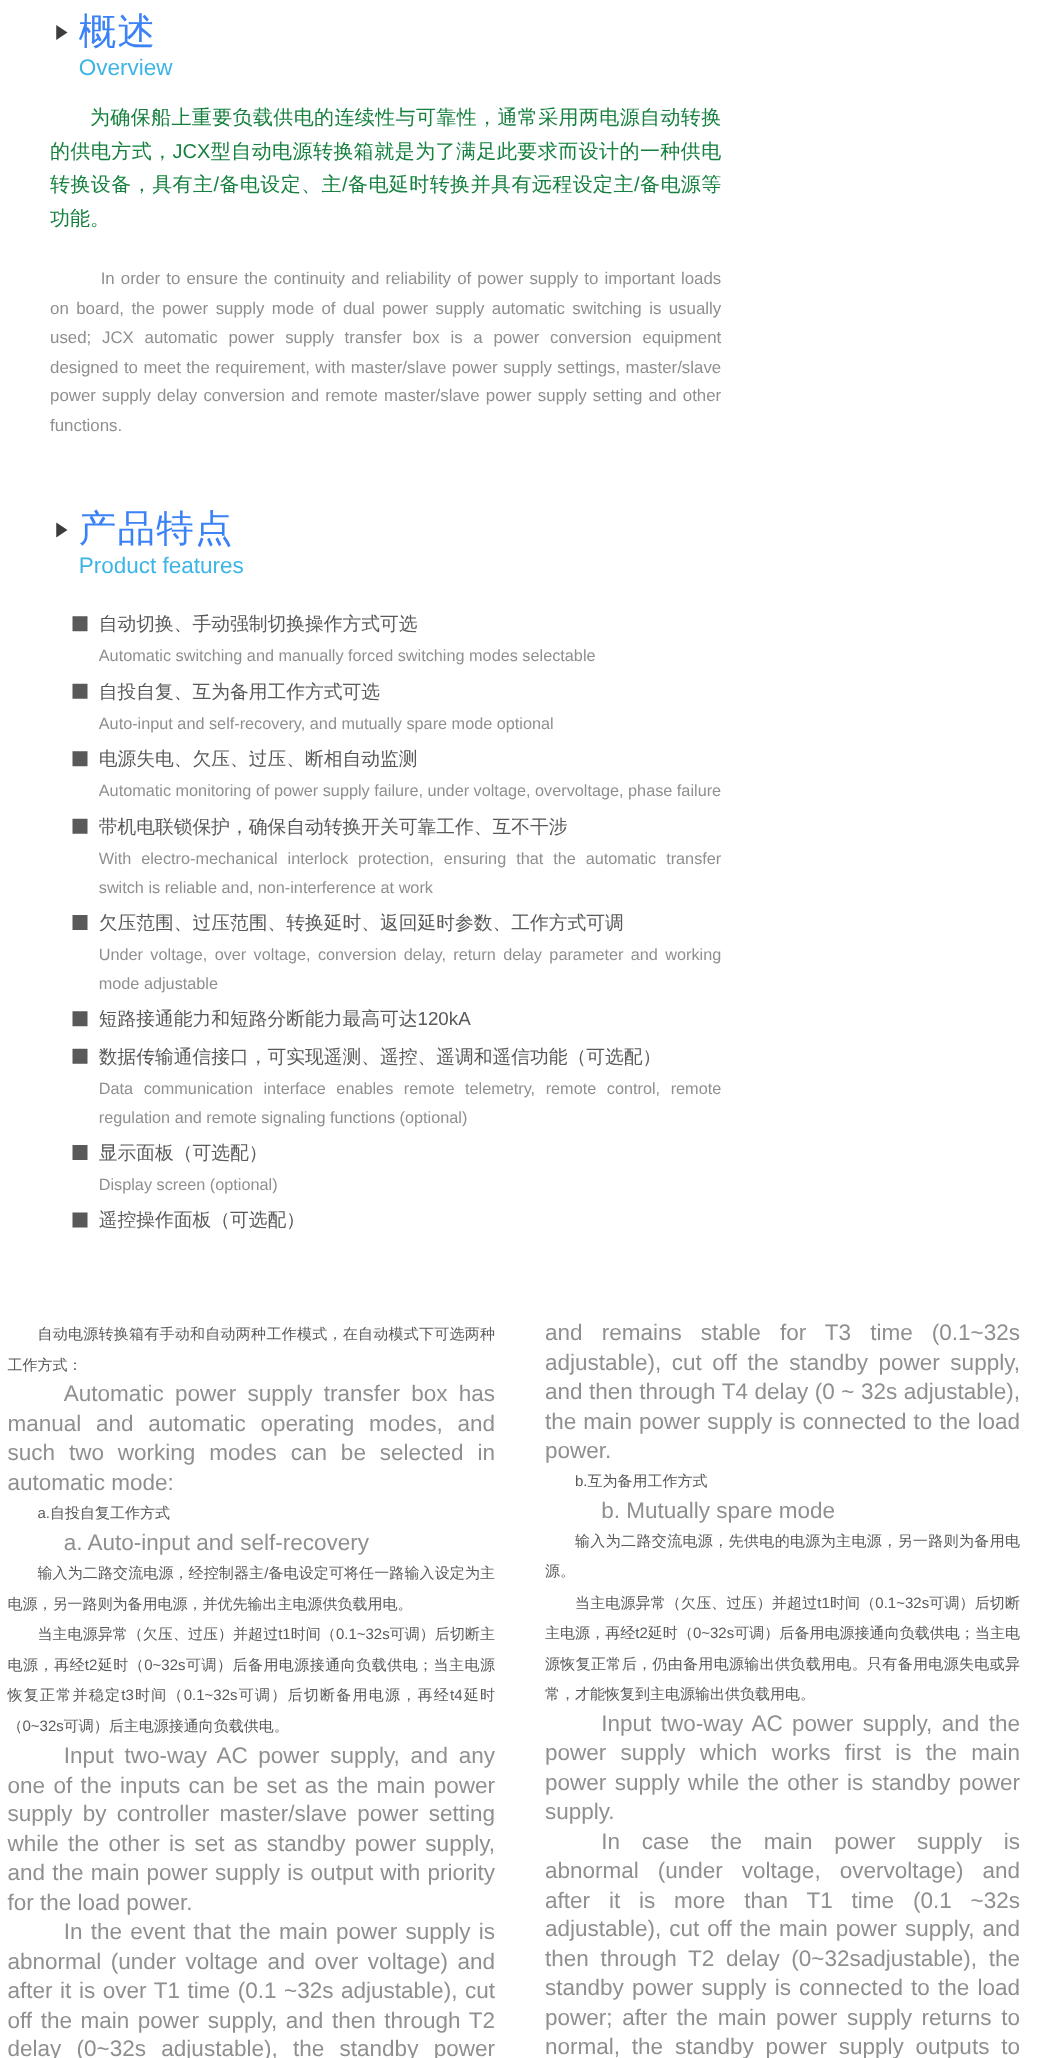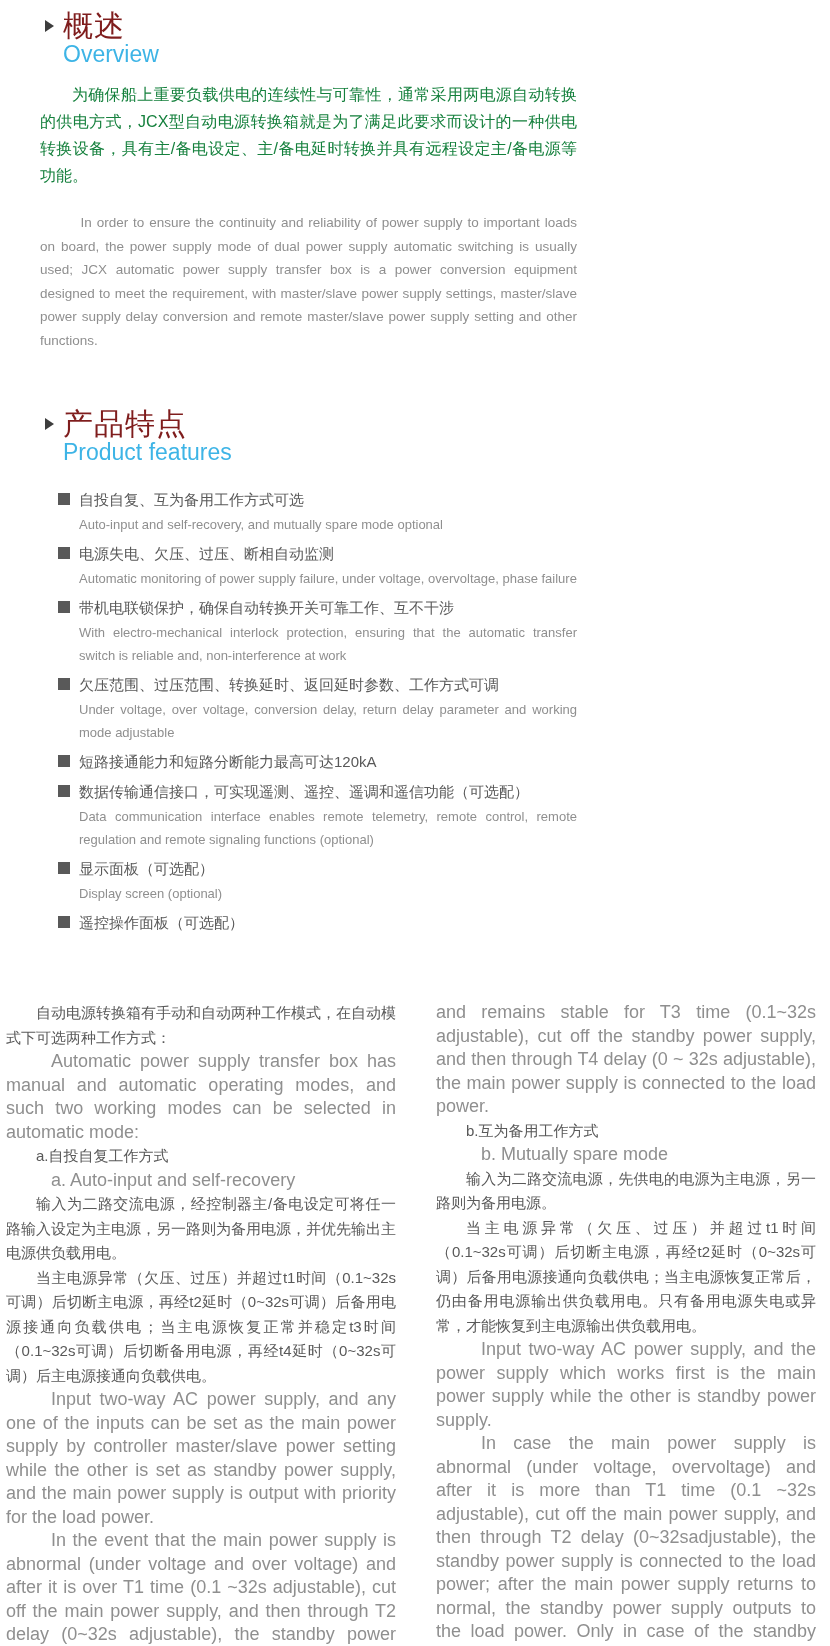--- a/index.html
+++ b/index.html
@@ -30,25 +30,25 @@
     border-top: 6px solid transparent;
     border-bottom: 6px solid transparent;
     margin: 10px 9px 0 0;
     flex: 0 0 auto;
   }
   .sec-title-zh {
     margin: 0;
     font-size: 30px;
     line-height: 32px;
     font-weight: 500;
-    color: #7f1d1d;
+    color: #3b82f6;
     letter-spacing: 1px;
   }
   .sec-title-en {
-    font-size: 23px;
+    font-size: 18px;
     line-height: 22px;
     color: #3db4e6;
     margin-top: 1px;
   }
 
   
   .narrow {
     margin-left: 45px;
     width: 532px;
   }
@@ -106,21 +106,21 @@
   .function-section .sec-header { margin-left: 8px; }
   .fn-columns {
     display: flex;
     gap: 40px;
     margin: 22px 14px 0 6px;
   }
   .fn-col-left  { flex: 0 0 390px; }
   .fn-col-right { flex: 1 1 auto; }
   .fn-zh {
     margin: 0;
-    font-size: 15px;
+    font-size: 12px;
     line-height: 24.5px;
     color: #595959;
     text-align: justify;
     text-indent: 2em;
   }
   .fn-en {
     margin: 0;
     font-size: 18px;
     line-height: 23.5px;
     color: #8f8f8f;
@@ -148,20 +148,25 @@
 
   <section class="narrow features-section">
     <div class="sec-header">
       <span class="arrow-icon"></span>
       <div>
         <h2 class="sec-title-zh">产品特点</h2>
         <div class="sec-title-en">Product features</div>
       </div>
     </div>
     <ul class="features-list">
+      <li class="feature">
+        <span class="bullet-square"></span>
+        <div class="feature-zh">自动切换、手动强制切换操作方式可选</div>
+        <div class="feature-en">Automatic switching and manually forced switching modes selectable</div>
+      </li>
       <li class="feature">
         <span class="bullet-square"></span>
         <div class="feature-zh">自投自复、互为备用工作方式可选</div>
         <div class="feature-en">Auto-input and self-recovery, and mutually spare mode optional</div>
       </li>
       <li class="feature">
         <span class="bullet-square"></span>
         <div class="feature-zh">电源失电、欠压、过压、断相自动监测</div>
         <div class="feature-en">Automatic monitoring of power supply failure, under voltage, overvoltage, phase failure</div>
       </li>

